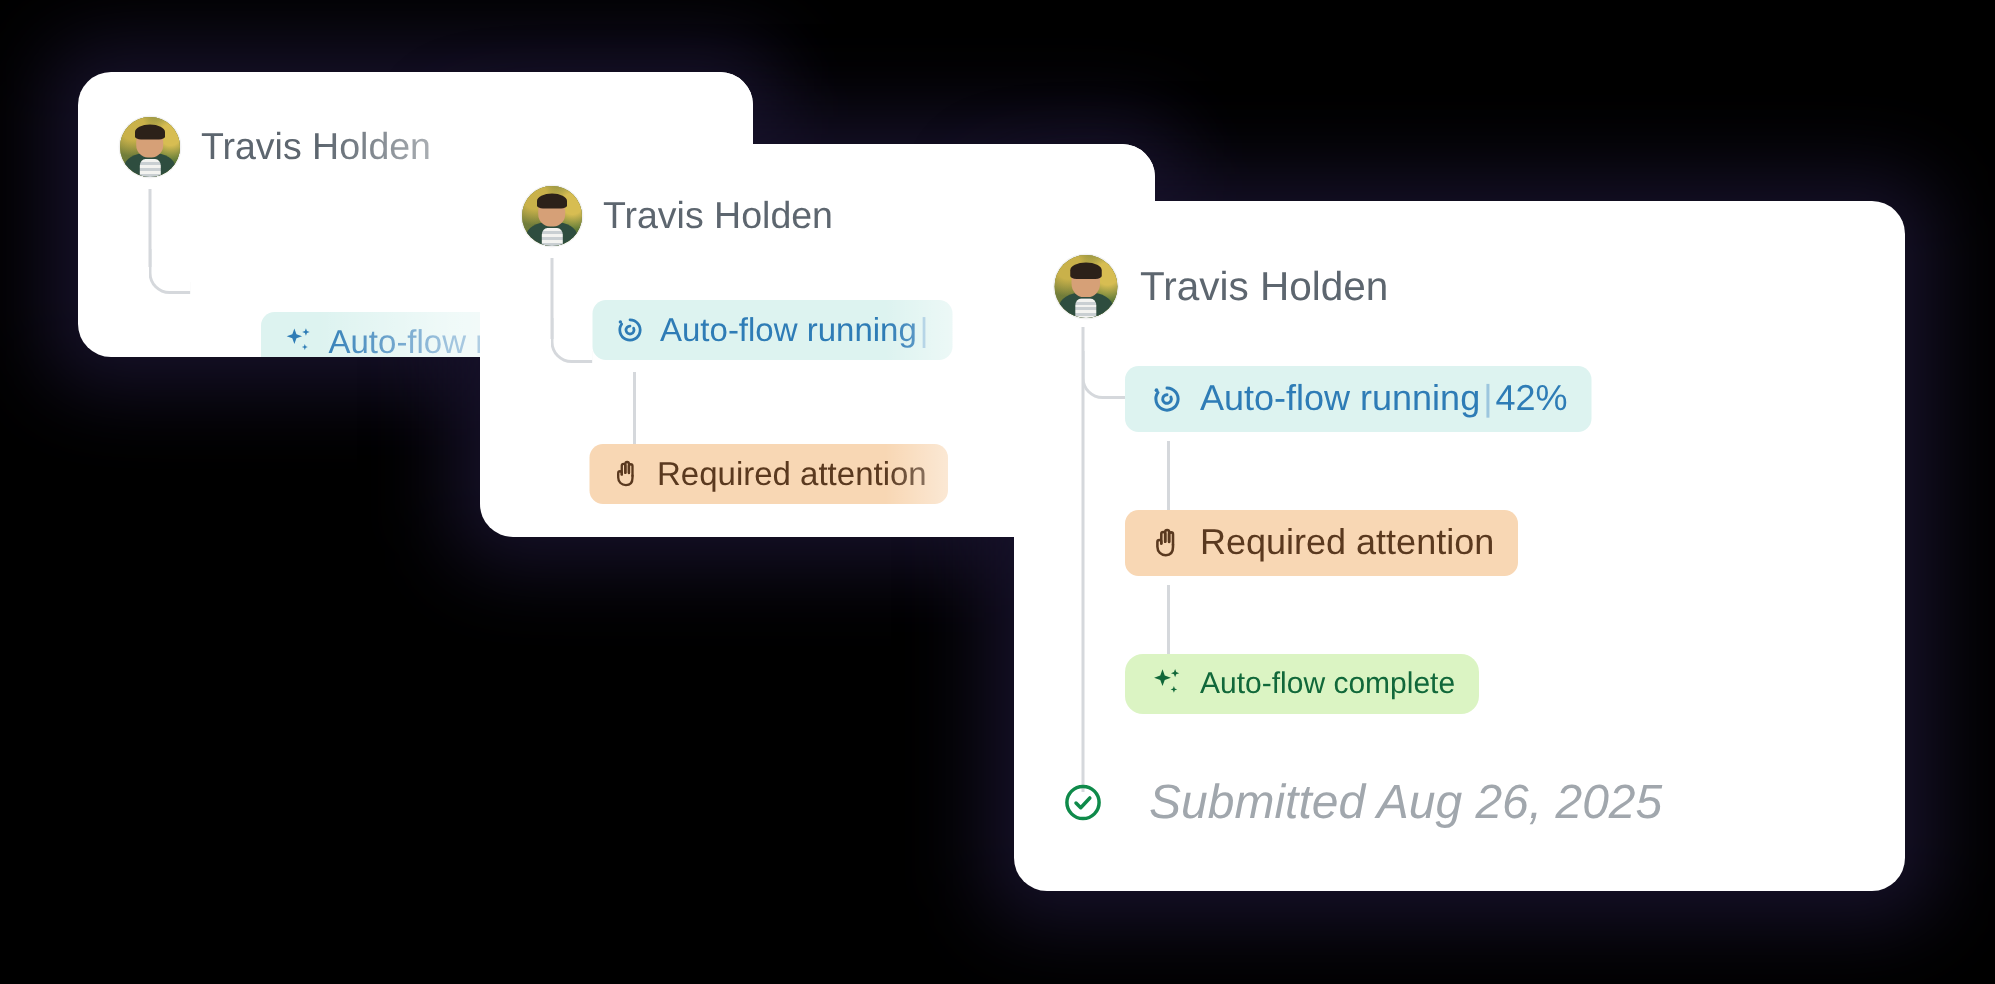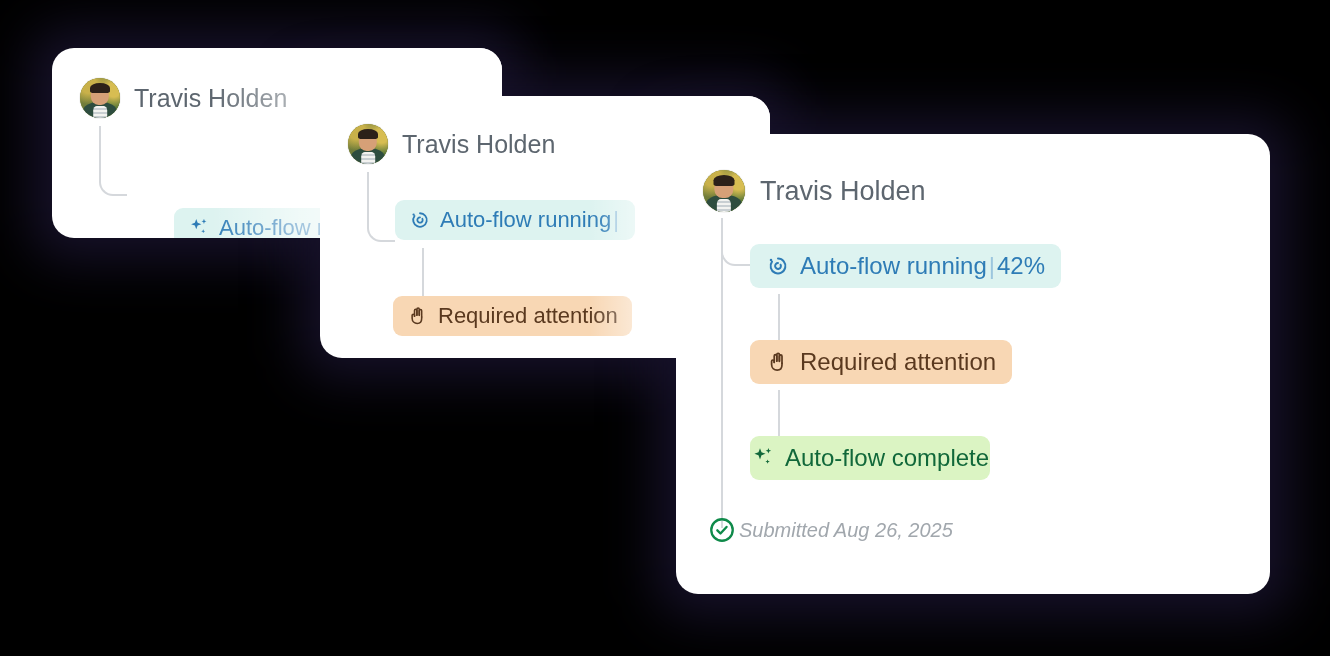--- a/index.html
+++ b/index.html
@@ -243,36 +243,36 @@
             <path d="M10.8 11.1V4.6a1.3 1.3 0 0 1 2.6 0v6.5"></path>
             <path d="M13.4 11.3V6.2a1.3 1.3 0 0 1 2.6 0v7.0"></path>
             <path d="M8.2 12.3v-1.0a1.3 1.3 0 0 0-2.6 0v3.2c0 3.3 2.5 5.6 5.6 5.6s4.8-2.1 4.8-5.4v-1.5"></path>
           </svg>
         </span>
         <span class="tx">Required attention</span>
       </div>
 
       <div class="vlink" style="left:102px; top:256px; height:53px;"></div>
 
-      <div class="badge b-green" style="left:74px; top:302px; padding:8px 1px; font-size:24px;">
+      <div class="badge b-green" style="left:74px; top:302px; padding:8px 16px; font-size:20px;border-radius:12px;">
         <span class="ic" style="width:24px;height:24px;margin-right:10px;">
           <svg viewBox="0 0 24 24" width="24" height="24" fill="#11683a" aria-hidden="true">
             <path d="M9 2.2l1.5 4.1L14.6 7.8 10.5 9.3 9 13.4 7.5 9.3 3.4 7.8 7.5 6.3z"></path>
             <path d="M17.4 2.0l.75 2.0 2.0.75-2.0.75-.75 2.0-.75-2.0-2.0-.75 2.0-.75z"></path>
             <path d="M16.6 13.4l.6 1.6 1.6.6-1.6.6-.6 1.6-.6-1.6-1.6-.6 1.6-.6z"></path>
           </svg>
         </span>
         <span class="tx">Auto-flow complete</span>
       </div>
 
       <div class="submitted" style="left:32px; top:382px;">
         <span class="ic" style="width:28px;height:28px;display:inline-flex;">
           <svg viewBox="0 0 24 24" width="28" height="28" fill="none" stroke="#0f8a4a" stroke-width="2" stroke-linecap="round" stroke-linejoin="round" aria-hidden="true">
             <circle cx="12" cy="12" r="9.2"></circle>
             <path d="M8.0 12.3l2.7 2.7 5.2-5.6"></path>
           </svg>
         </span>
-        <span class="txt" style="margin-left:3px; font-size:20px;">Submitted Aug 26, 2025</span>
+        <span class="txt" style="margin-left:30px; font-size:32px;">Submitted Aug 26, 2025</span>
       </div>
     </div>
   </div>
 
 </div>
 
 </body></html>

